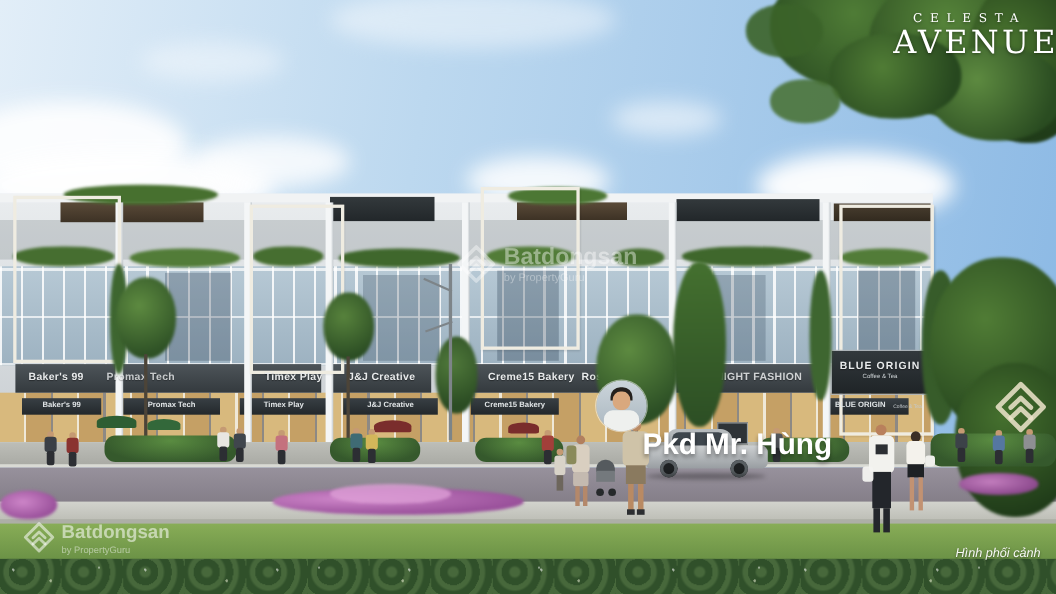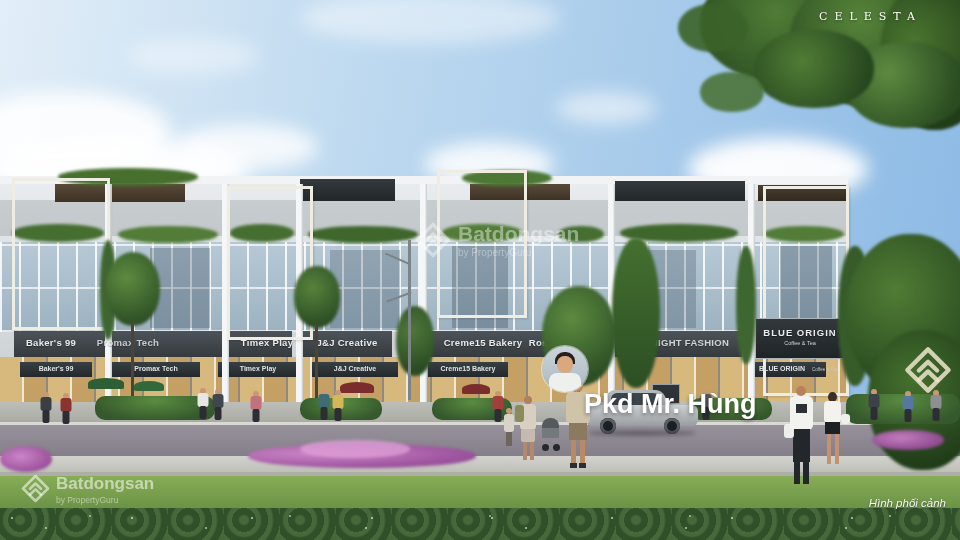--- a/index.html
+++ b/index.html
@@ -141,22 +141,23 @@
 
 
   <div class="leaf" style="left:700px;top:-36px;width:190px;height:120px;background:radial-gradient(circle at 40% 40%,#4f7c36,#27481f 75%);z-index:10;"></div>
   <div class="leaf" style="left:790px;top:-30px;width:200px;height:140px;background:radial-gradient(circle at 35% 35%,#56843a,#223f1b 75%);z-index:10;"></div>
   <div class="leaf" style="left:880px;top:-20px;width:110px;height:150px;background:radial-gradient(circle at 30% 40%,#4a752f,#203c19 75%);z-index:10;"></div>
   <div class="leaf" style="left:846px;top:42px;width:120px;height:86px;background:radial-gradient(circle at 35% 35%,#5d8a40,#2a4c21 75%);z-index:10;"></div>
   <div class="leaf" style="left:754px;top:30px;width:120px;height:78px;background:radial-gradient(circle at 40% 40%,#507c35,#27481f 78%);z-index:10;"></div>
   <div class="leaf" style="left:678px;top:4px;width:70px;height:48px;background:#3b6329;opacity:.9;z-index:10;"></div>
   <div class="leaf" style="left:700px;top:72px;width:64px;height:40px;background:#466f2f;opacity:.85;z-index:10;"></div>
 
-  <div class="abs serif" style="right:16px;top:10px;width:132px;text-align:left;color:#fff;z-index:21;text-shadow:0 1px 3px rgba(0,0,0,.45);">
+  <div class="abs serif" style="right:16px;top:10px;width:132px;text-align:center;color:#fff;z-index:21;text-shadow:0 1px 3px rgba(0,0,0,.45);">
     <div style="font-size:11px;letter-spacing:7px;padding-left:7px;">CELESTA</div>
+    <div style="font-size:29px;letter-spacing:3px;margin-top:-2px;">AVENUE</div>
   </div>
 
   <div class="leaf" style="left:846px;top:234px;width:130px;height:160px;background:radial-gradient(circle at 38% 35%,#507c35,#26461e 78%);z-index:11;"></div>
   <div class="leaf" style="left:868px;top:330px;width:110px;height:140px;background:radial-gradient(circle at 40% 35%,#45702e,#203c19 78%);z-index:11;"></div>
 
   <div class="abs" style="left:408px;top:240px;width:3px;height:160px;background:#7d8488;z-index:8;"></div>
   <div class="abs" style="left:384px;top:258px;width:28px;height:2px;background:#7d8488;transform:rotate(24deg);z-index:8;"></div>
   <div class="abs" style="left:386px;top:296px;width:26px;height:2px;background:#7d8488;transform:rotate(-20deg);z-index:8;"></div>
 
   <div class="abs" style="left:0;top:402px;width:960px;height:22px;background:linear-gradient(#bdbeb8,#a8a9a3);z-index:9;"></div>

